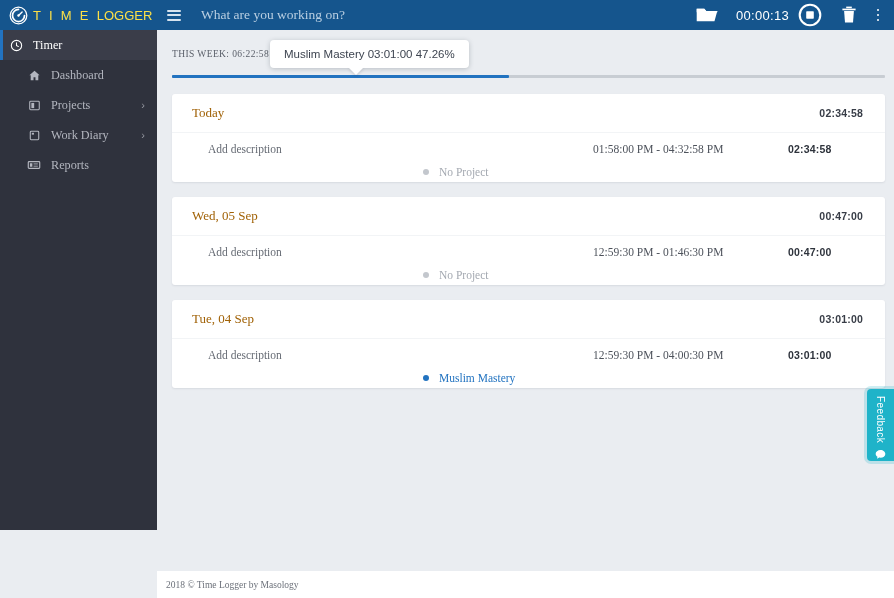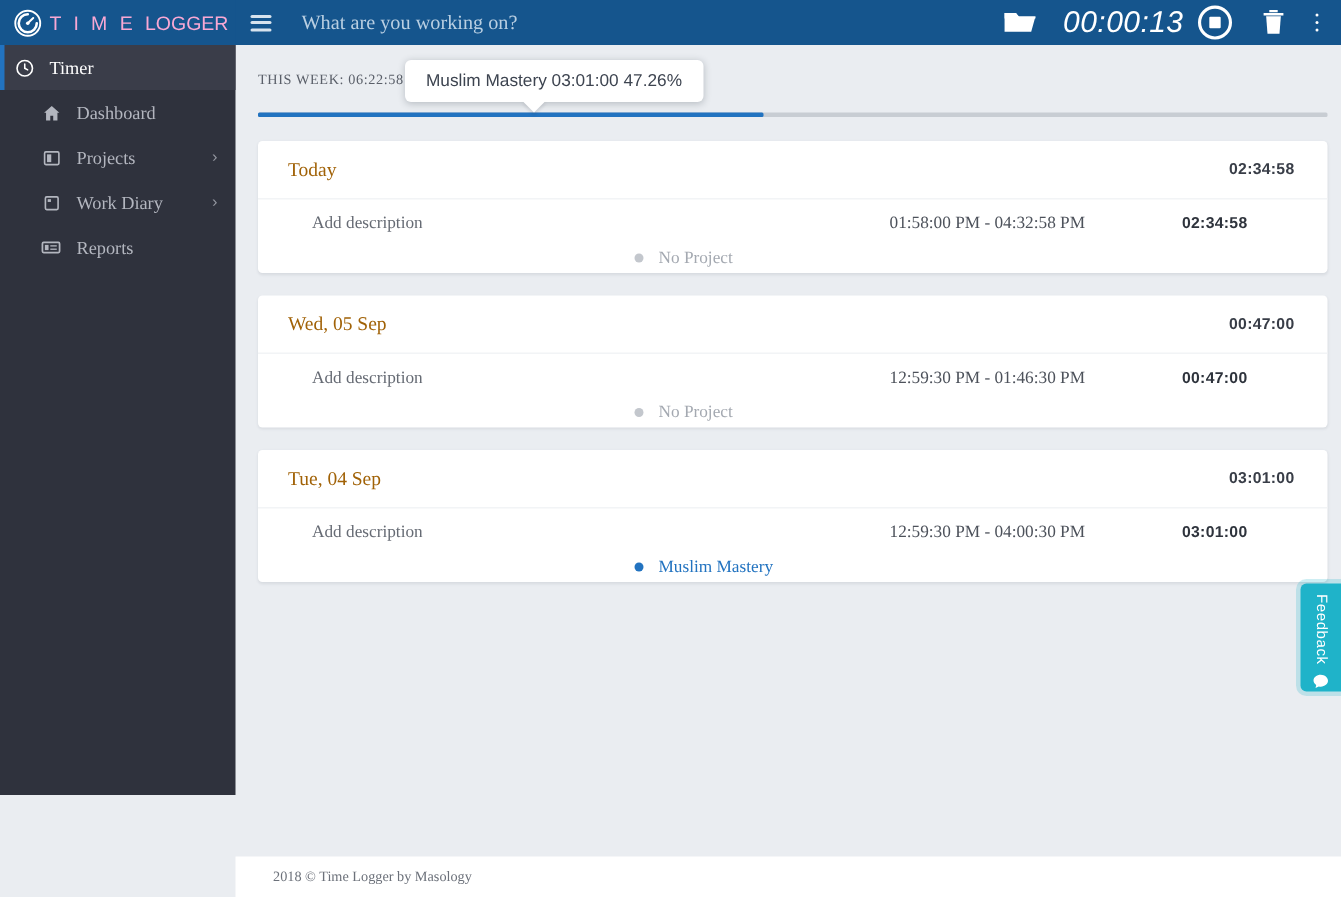--- a/index.html
+++ b/index.html
@@ -27,21 +27,21 @@
     width: 157px;
     height: 30px;
     background: #15558d;
     display: flex;
     align-items: center;
     padding-left: 9px;
     flex-shrink: 0;
   }
   .brand-mark { width: 19px; height: 19px; flex-shrink: 0; }
   .brand-text {
-    color: #f9a8d4;
+    color: #fde047;
     font-size: 13px;
     letter-spacing: 0.5px;
     margin-left: 5px;
     white-space: nowrap;
     font-family: "Liberation Sans", sans-serif;
   }
   .brand-text .thin { letter-spacing: 2.3px; font-weight: 300; }
   .brand-text .bold { letter-spacing: 0px; font-weight: 400; }
 
   .hamburger {
@@ -72,26 +72,25 @@
     flex-shrink: 0;
   }
   .tb-icon {
     display: flex; align-items: center; justify-content: center;
     color: #ffffff;
     cursor: pointer;
   }
   .folder-icon { width: 26px; height: 26px; }
   .timer-readout {
     color: #ffffff;
-    font-size: 20px;
+    font-size: 13px;
     font-family: "Liberation Sans", sans-serif;
     letter-spacing: 0.3px;
     margin: 0 9px 0 16px;
     white-space: nowrap;
-    font-style: italic;
   }
   .stop-btn { width: 24px; height: 24px; cursor: pointer; }
   .trash-btn { width: 26px; height: 24px; margin-left: 14px; cursor: pointer; }
   .dots-btn {
     width: 20px; height: 24px;
     margin-left: 6px;
     display: flex; flex-direction: column; align-items: center; justify-content: center;
     gap: 2.5px; cursor: pointer;
   }
   .dots-btn i { width: 2.5px; height: 2.5px; background: #fff; border-radius: 50%; display: block; }
@@ -290,21 +289,21 @@
   
   .footer {
     position: absolute;
     left: 157px;
     bottom: 0;
     width: 737px;
     height: 27px;
     background: #ffffff;
     display: flex;
     align-items: center;
-    padding-left: 25px;
+    padding-left: 9px;
     z-index: 25;
   }
   .footer-text {
     font-size: 9.5px;
     color: #6c717a;
     font-family: "Liberation Serif", serif;
   }
 
   
   .feedback-tab {

